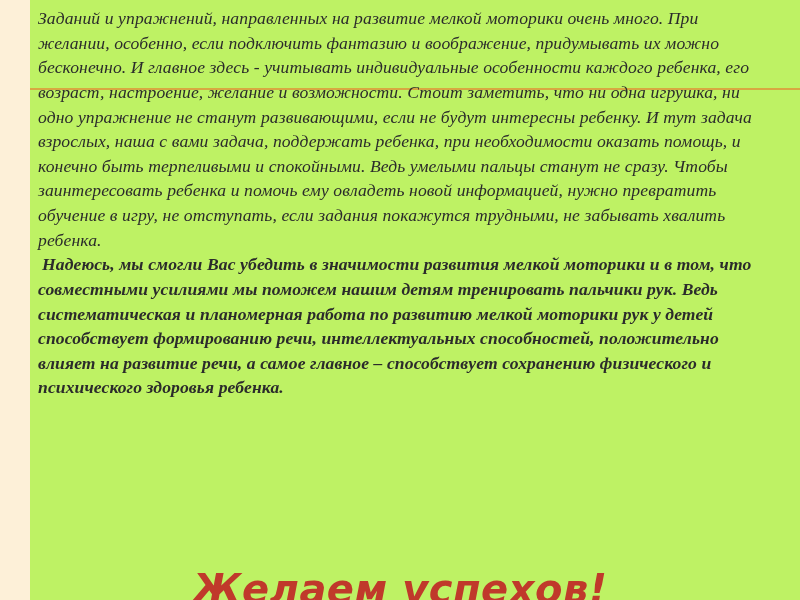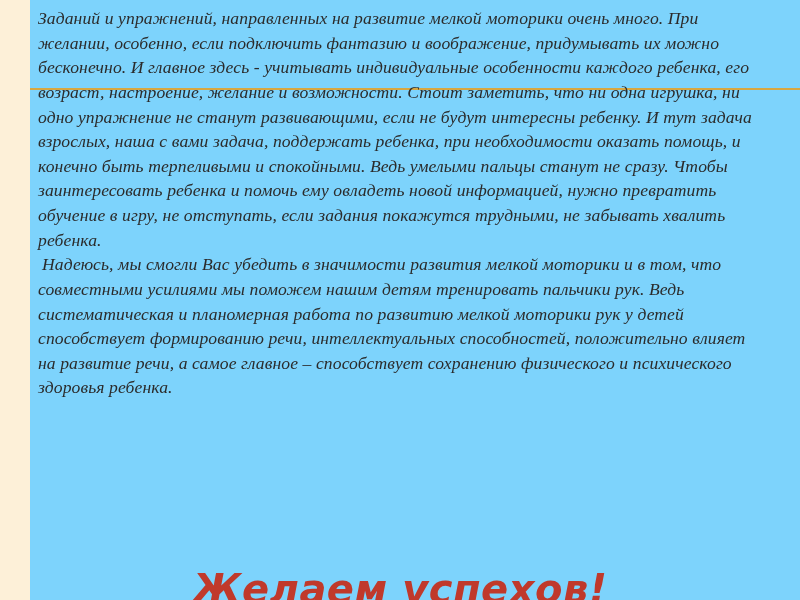--- a/index.html
+++ b/index.html
@@ -10,21 +10,21 @@
     width: 800px;
     height: 600px;
     overflow: hidden;
     background: #fdf6e4;
     font-family: "Liberation Serif", serif;
   }
   .slide {
     position: relative;
     width: 800px;
     height: 600px;
-    background: #7dd3fc;
+    background: #bef264;
     box-sizing: border-box;
   }
   .left-band {
     position: absolute;
     left: 0;
     top: 0;
     width: 30px;
     height: 600px;
     background: #fdf0d8;
   }
@@ -46,20 +46,21 @@
     line-height: 1.40;
     color: #2b2b2b;
     letter-spacing: 0.1px;
   }
   .body-text p {
     margin: 0 0 0 0;
     text-align: left;
   }
   .body-text p.para2 {
     text-indent: 4px;
+    font-weight: bold;
   }
   .closing {
     position: absolute;
     left: 0;
     top: 566px;
     width: 800px;
     text-align: center;
     font-family: "DejaVu Sans", sans-serif;
     font-weight: bold;
     font-style: italic;

